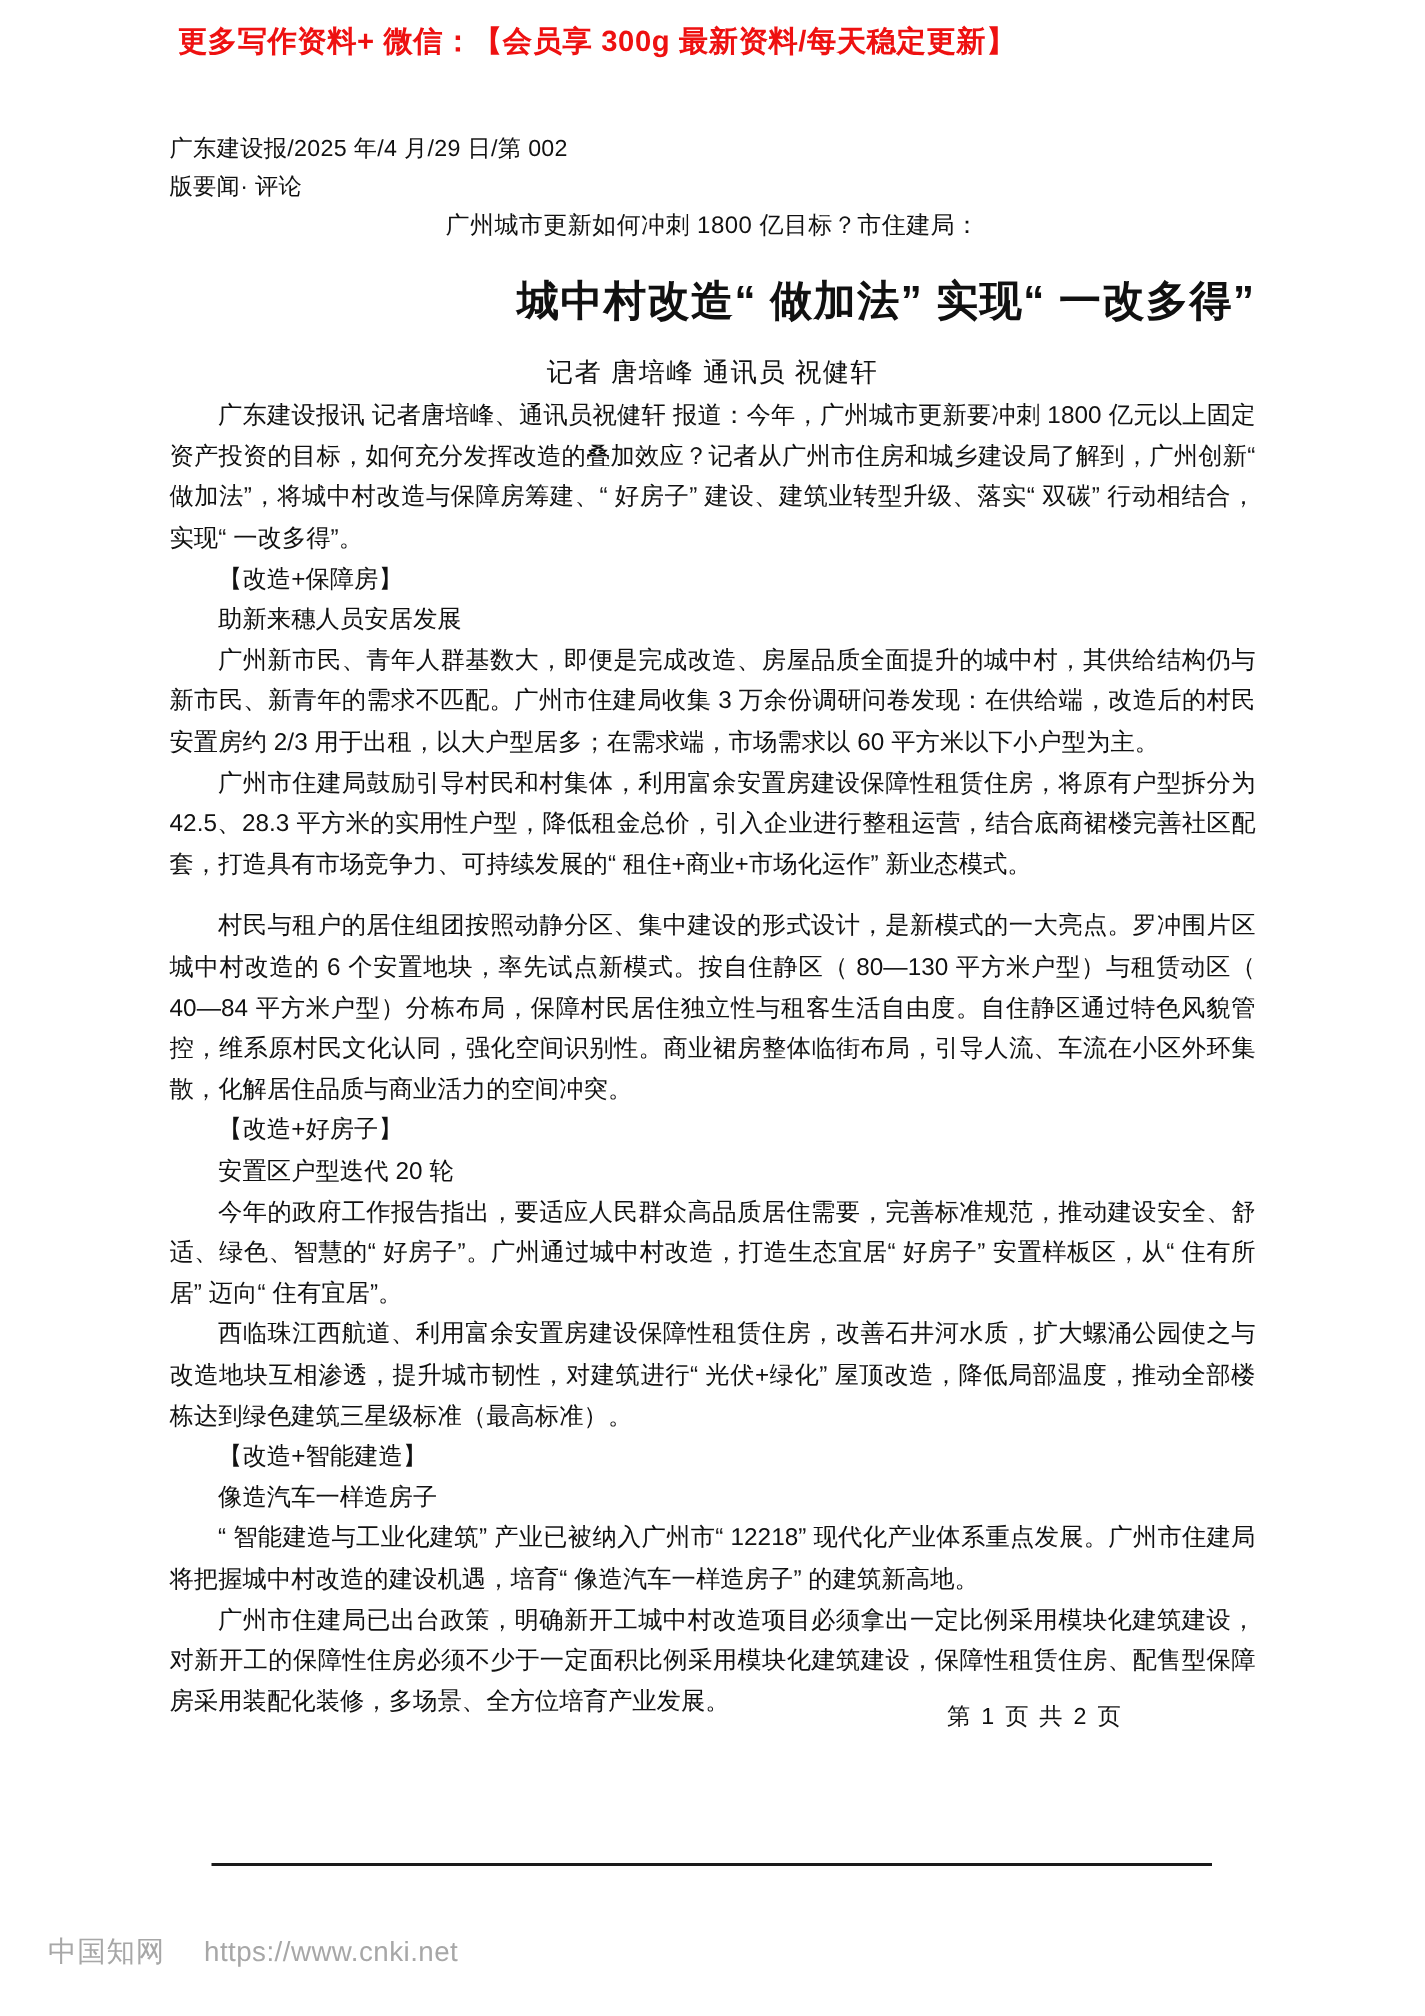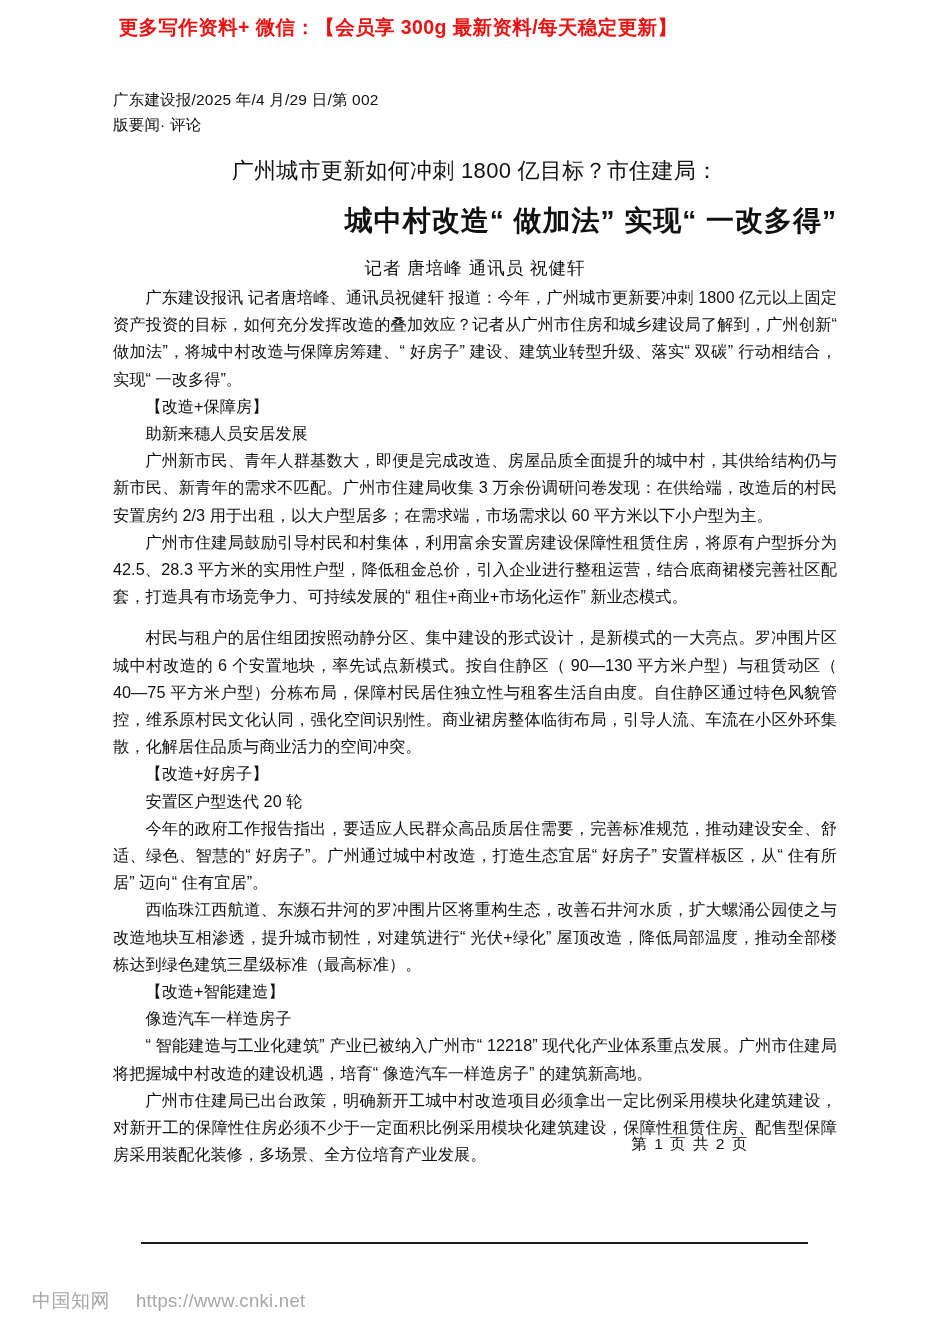--- a/index.html
+++ b/index.html
@@ -41,23 +41,22 @@
   
   .masthead {
     font-size: 15.5px;
     line-height: 24.5px;
     color: #111;
     letter-spacing: 0.2px;
   }
 
   
   .title-kicker {
-    margin-top: 20px;
     text-align: center;
-    font-size: 22px;
+    font-size: 16px;
     line-height: 28px;
     letter-spacing: 0.3px;
   }
   .title-main {
     margin-top: 16px;
     text-align: right;
     font-size: 28px;
     font-weight: bold;
     line-height: 40px;
     letter-spacing: 1px;
@@ -141,25 +140,25 @@
   <div class="title-kicker">广州城市更新如何冲刺 1800 亿目标？市住建局：</div>
   <div class="title-main">城中村改造“ 做加法” 实现“ 一改多得”</div>
   <div class="byline">记者  唐培峰  通讯员  祝健轩</div>
 
   <div class="body-block">
       <p class="para indent">广东建设报讯 记者唐培峰、通讯员祝健轩 报道：今年，广州城市更新要冲刺 1800 亿元以上固定资产投资的目标，如何充分发挥改造的叠加效应？记者从广州市住房和城乡建设局了解到，广州创新“ 做加法”，将城中村改造与保障房筹建、“ 好房子” 建设、建筑业转型升级、落实“ 双碳” 行动相结合，实现“ 一改多得”。</p>
       <p class="para indent">【改造+保障房】</p>
       <p class="para indent">助新来穗人员安居发展</p>
       <p class="para indent">广州新市民、青年人群基数大，即便是完成改造、房屋品质全面提升的城中村，其供给结构仍与新市民、新青年的需求不匹配。广州市住建局收集 3 万余份调研问卷发现：在供给端，改造后的村民安置房约 2/3 用于出租，以大户型居多；在需求端，市场需求以 60 平方米以下小户型为主。</p>
       <p class="para indent">广州市住建局鼓励引导村民和村集体，利用富余安置房建设保障性租赁住房，将原有户型拆分为 42.5、28.3 平方米的实用性户型，降低租金总价，引入企业进行整租运营，结合底商裙楼完善社区配套，打造具有市场竞争力、可持续发展的“ 租住+商业+市场化运作” 新业态模式。</p>
-      <p class="para indent gap-before">村民与租户的居住组团按照动静分区、集中建设的形式设计，是新模式的一大亮点。罗冲围片区城中村改造的 6 个安置地块，率先试点新模式。按自住静区（ 90—130 平方米户型）与租赁动区（ 40—75 平方米户型）分栋布局，保障村民居住独立性与租客生活自由度。自住静区通过特色风貌管控，维系原村民文化认同，强化空间识别性。商业裙房整体临街布局，引导人流、车流在小区外环集散，化解居住品质与商业活力的空间冲突。</p>
+      <p class="para indent gap-before">村民与租户的居住组团按照动静分区、集中建设的形式设计，是新模式的一大亮点。罗冲围片区城中村改造的 6 个安置地块，率先试点新模式。按自住静区（ 80—130 平方米户型）与租赁动区（ 40—84 平方米户型）分栋布局，保障村民居住独立性与租客生活自由度。自住静区通过特色风貌管控，维系原村民文化认同，强化空间识别性。商业裙房整体临街布局，引导人流、车流在小区外环集散，化解居住品质与商业活力的空间冲突。</p>
       <p class="para indent">【改造+好房子】</p>
       <p class="para indent">安置区户型迭代 20 轮</p>
       <p class="para indent">今年的政府工作报告指出，要适应人民群众高品质居住需要，完善标准规范，推动建设安全、舒适、绿色、智慧的“ 好房子”。广州通过城中村改造，打造生态宜居“ 好房子” 安置样板区，从“ 住有所居” 迈向“ 住有宜居”。</p>
-      <p class="para indent">西临珠江西航道、东濒石井河的罗冲围片区将重构生态，改善石井河水质，扩大螺涌公园使之与改造地块互相渗透，提升城市韧性，对建筑进行“ 光伏+绿化” 屋顶改造，降低局部温度，推动全部楼栋达到绿色建筑三星级标准（最高标准）。</p>
+      <p class="para indent">西临珠江西航道、利用富余安置房建设保障性租赁住房，改善石井河水质，扩大螺涌公园使之与改造地块互相渗透，提升城市韧性，对建筑进行“ 光伏+绿化” 屋顶改造，降低局部温度，推动全部楼栋达到绿色建筑三星级标准（最高标准）。</p>
       <p class="para indent">【改造+智能建造】</p>
       <p class="para indent">像造汽车一样造房子</p>
       <p class="para indent">“ 智能建造与工业化建筑” 产业已被纳入广州市“ 12218” 现代化产业体系重点发展。广州市住建局将把握城中村改造的建设机遇，培育“ 像造汽车一样造房子” 的建筑新高地。</p>
       <p class="para indent">广州市住建局已出台政策，明确新开工城中村改造项目必须拿出一定比例采用模块化建筑建设，对新开工的保障性住房必须不少于一定面积比例采用模块化建筑建设，保障性租赁住房、配售型保障房采用装配化装修，多场景、全方位培育产业发展。</p>
     </div>
 
 </div>
 
 <div class="page-number">第 1 页 共 2 页</div>
 

